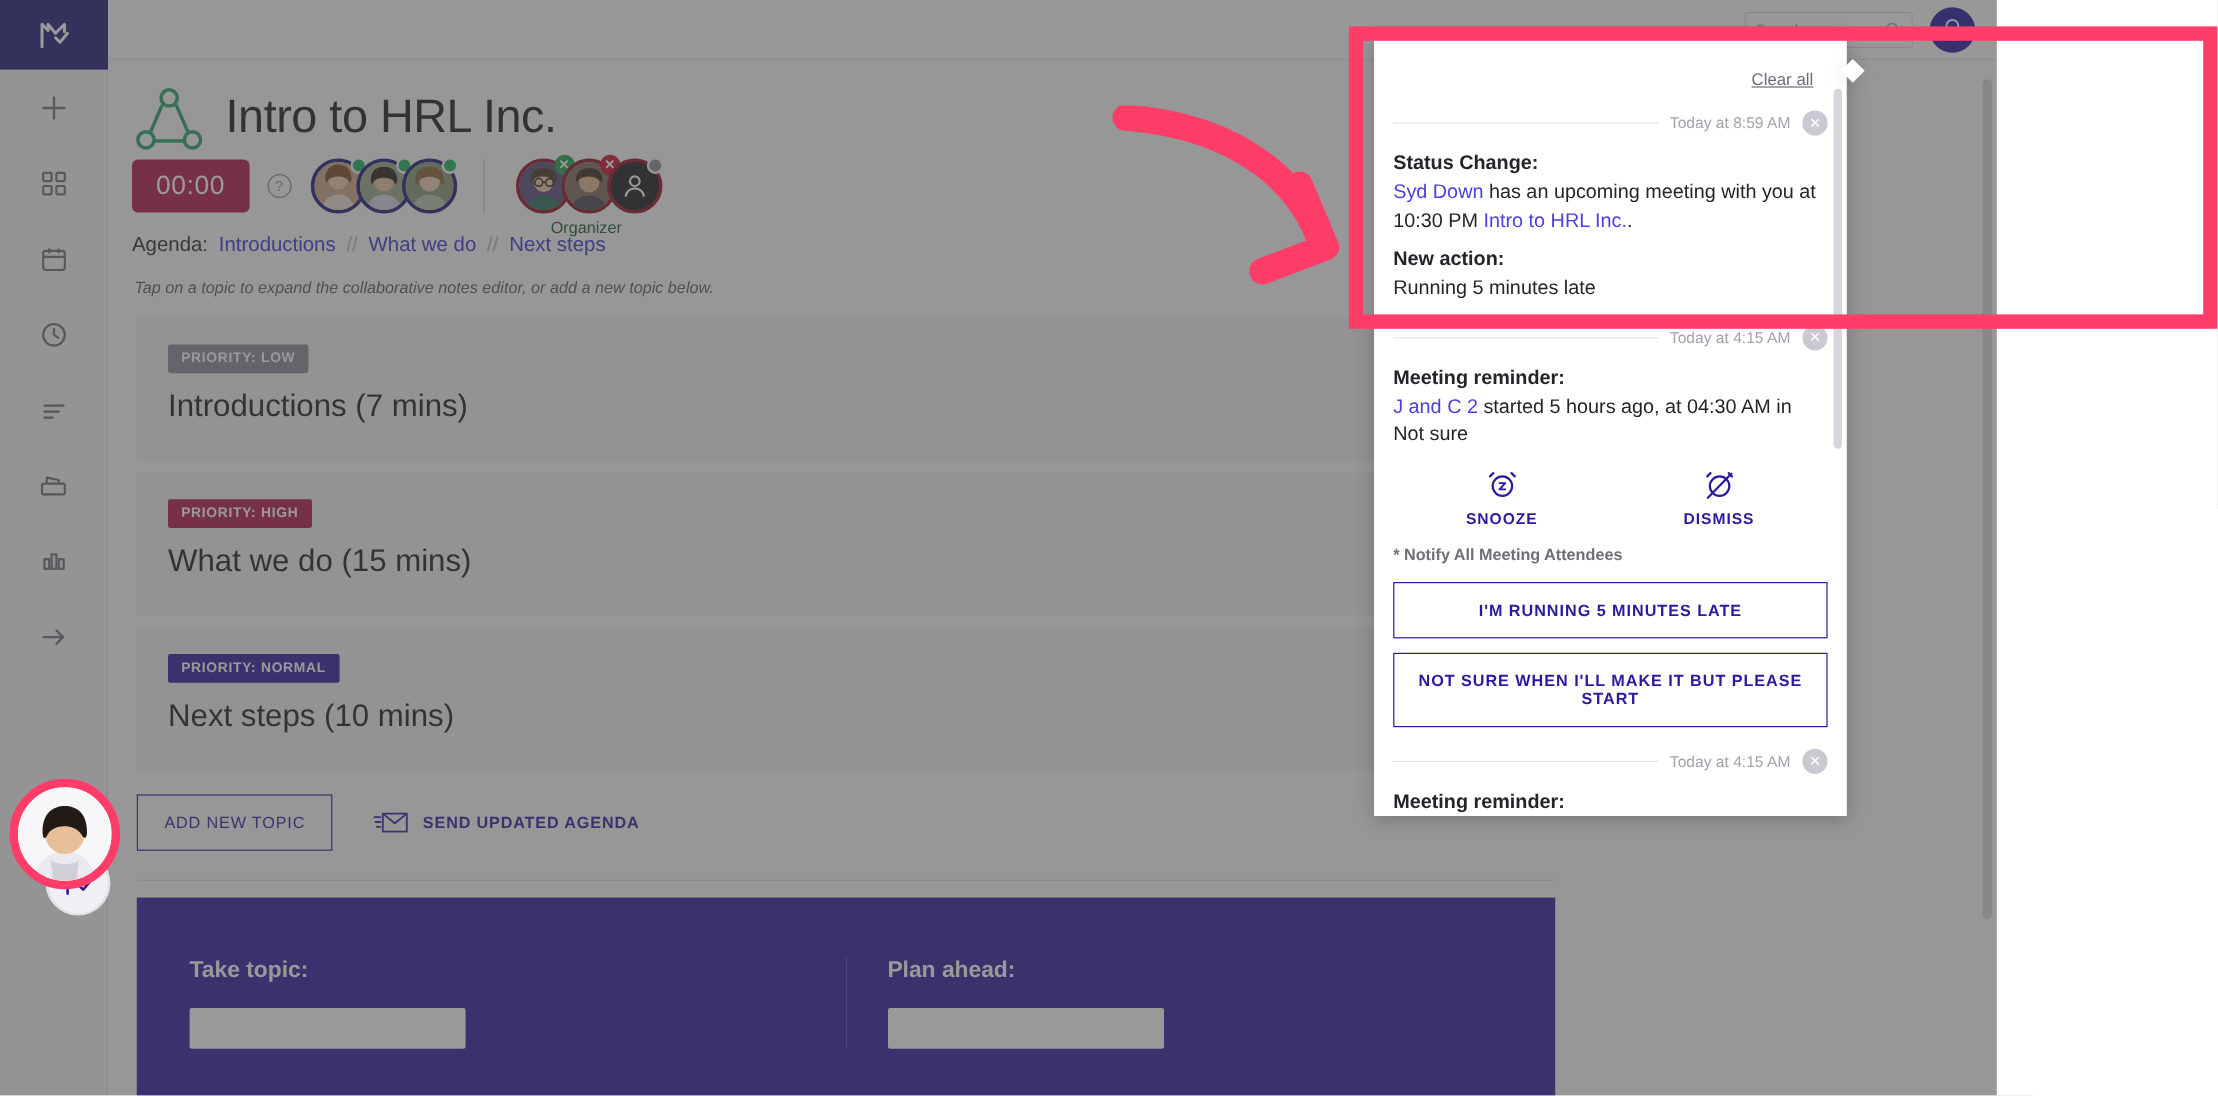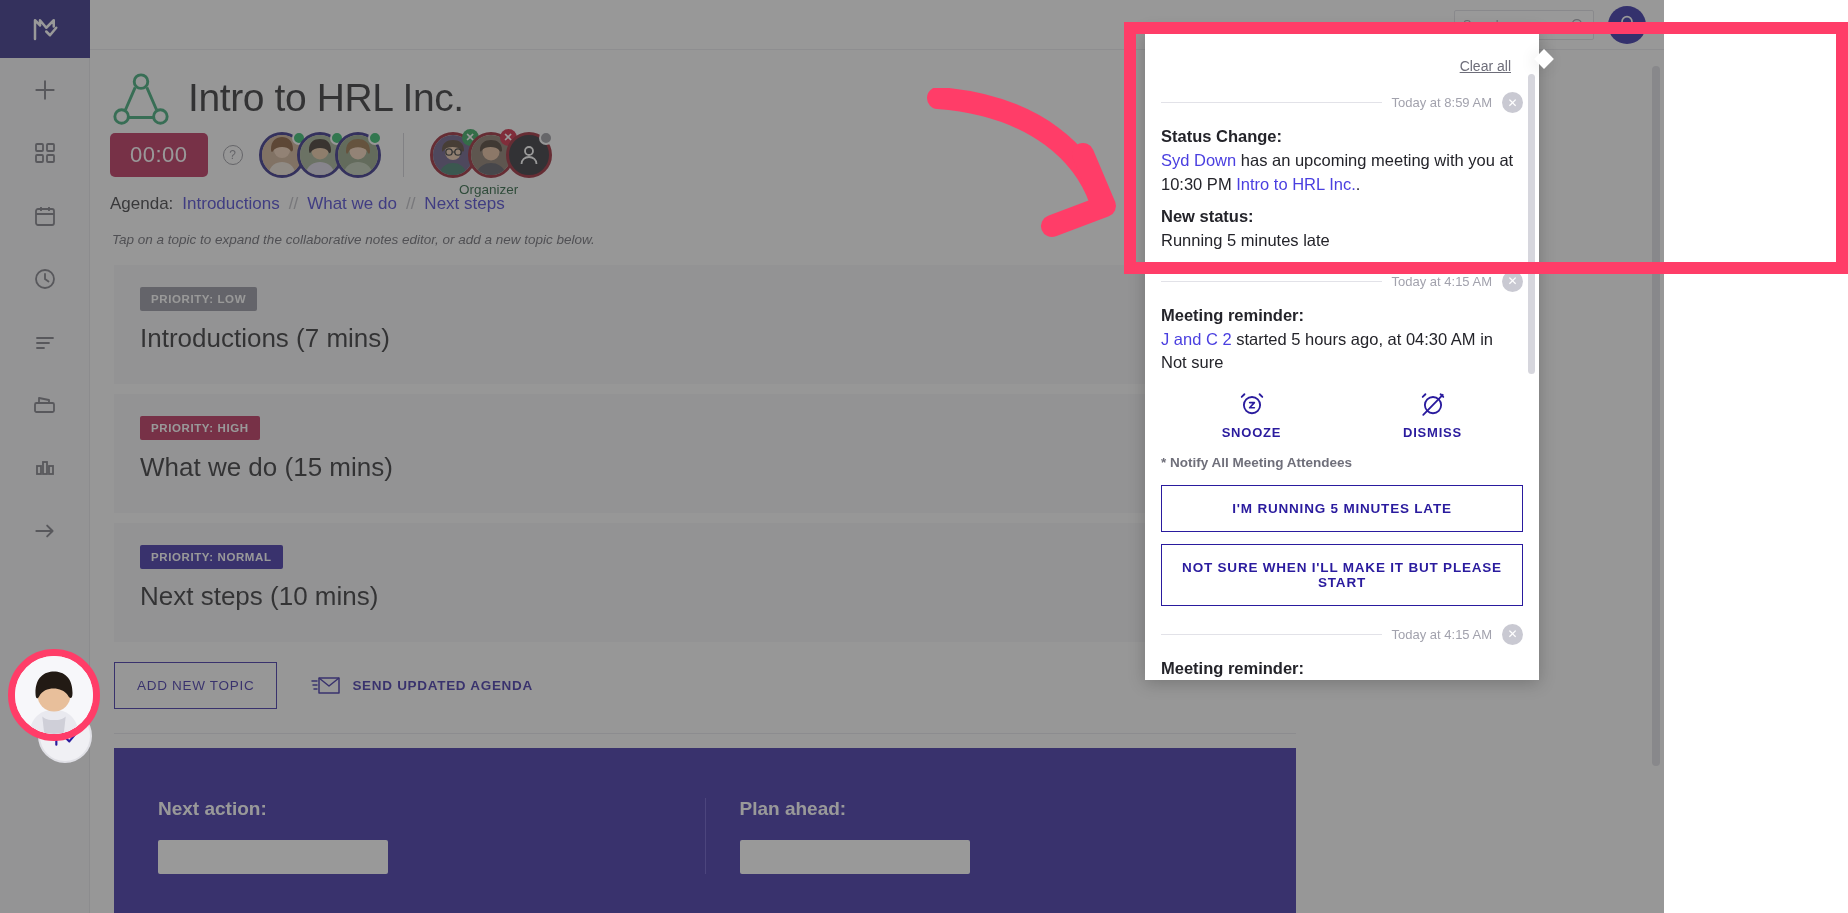--- a/index.html
+++ b/index.html
@@ -467,21 +467,21 @@
             </svg>
             <span>SEND UPDATED AGENDA</span>
           </div>
         </div>
 
         <div class="rule"></div>
 
         <div class="after-panel">
           <div class="after-cols">
             <div class="after-col">
-              <h4>Next action:</h4>
+              <h4>Take topic:</h4>
               <div class="after-field"></div>
             </div>
             <div class="after-col">
               <h4>Plan ahead:</h4>
               <div class="after-field"></div>
             </div>
           </div>
         </div>
 
       </div>
@@ -502,21 +502,21 @@
         <div class="line"></div>
         <div class="ts">Today at 8:59 AM</div>
         <div class="close">✕</div>
       </div>
       <div class="notif-body">
         <div class="notif-block">
           <b>Status Change:</b><br>
           <a>Syd Down</a><span> has an upcoming meeting with you at 10:30 PM </span><a>Intro to HRL Inc.</a><span>.</span>
         </div>
         <div class="notif-block">
-          <b>New status:</b><br>
+          <b>New action:</b><br>
           <span>Running 5 minutes late</span>
         </div>
       </div>
 
       <div class="notif-divider">
         <div class="line"></div>
         <div class="ts">Today at 4:15 AM</div>
         <div class="close">✕</div>
       </div>
       <div class="notif-body">

